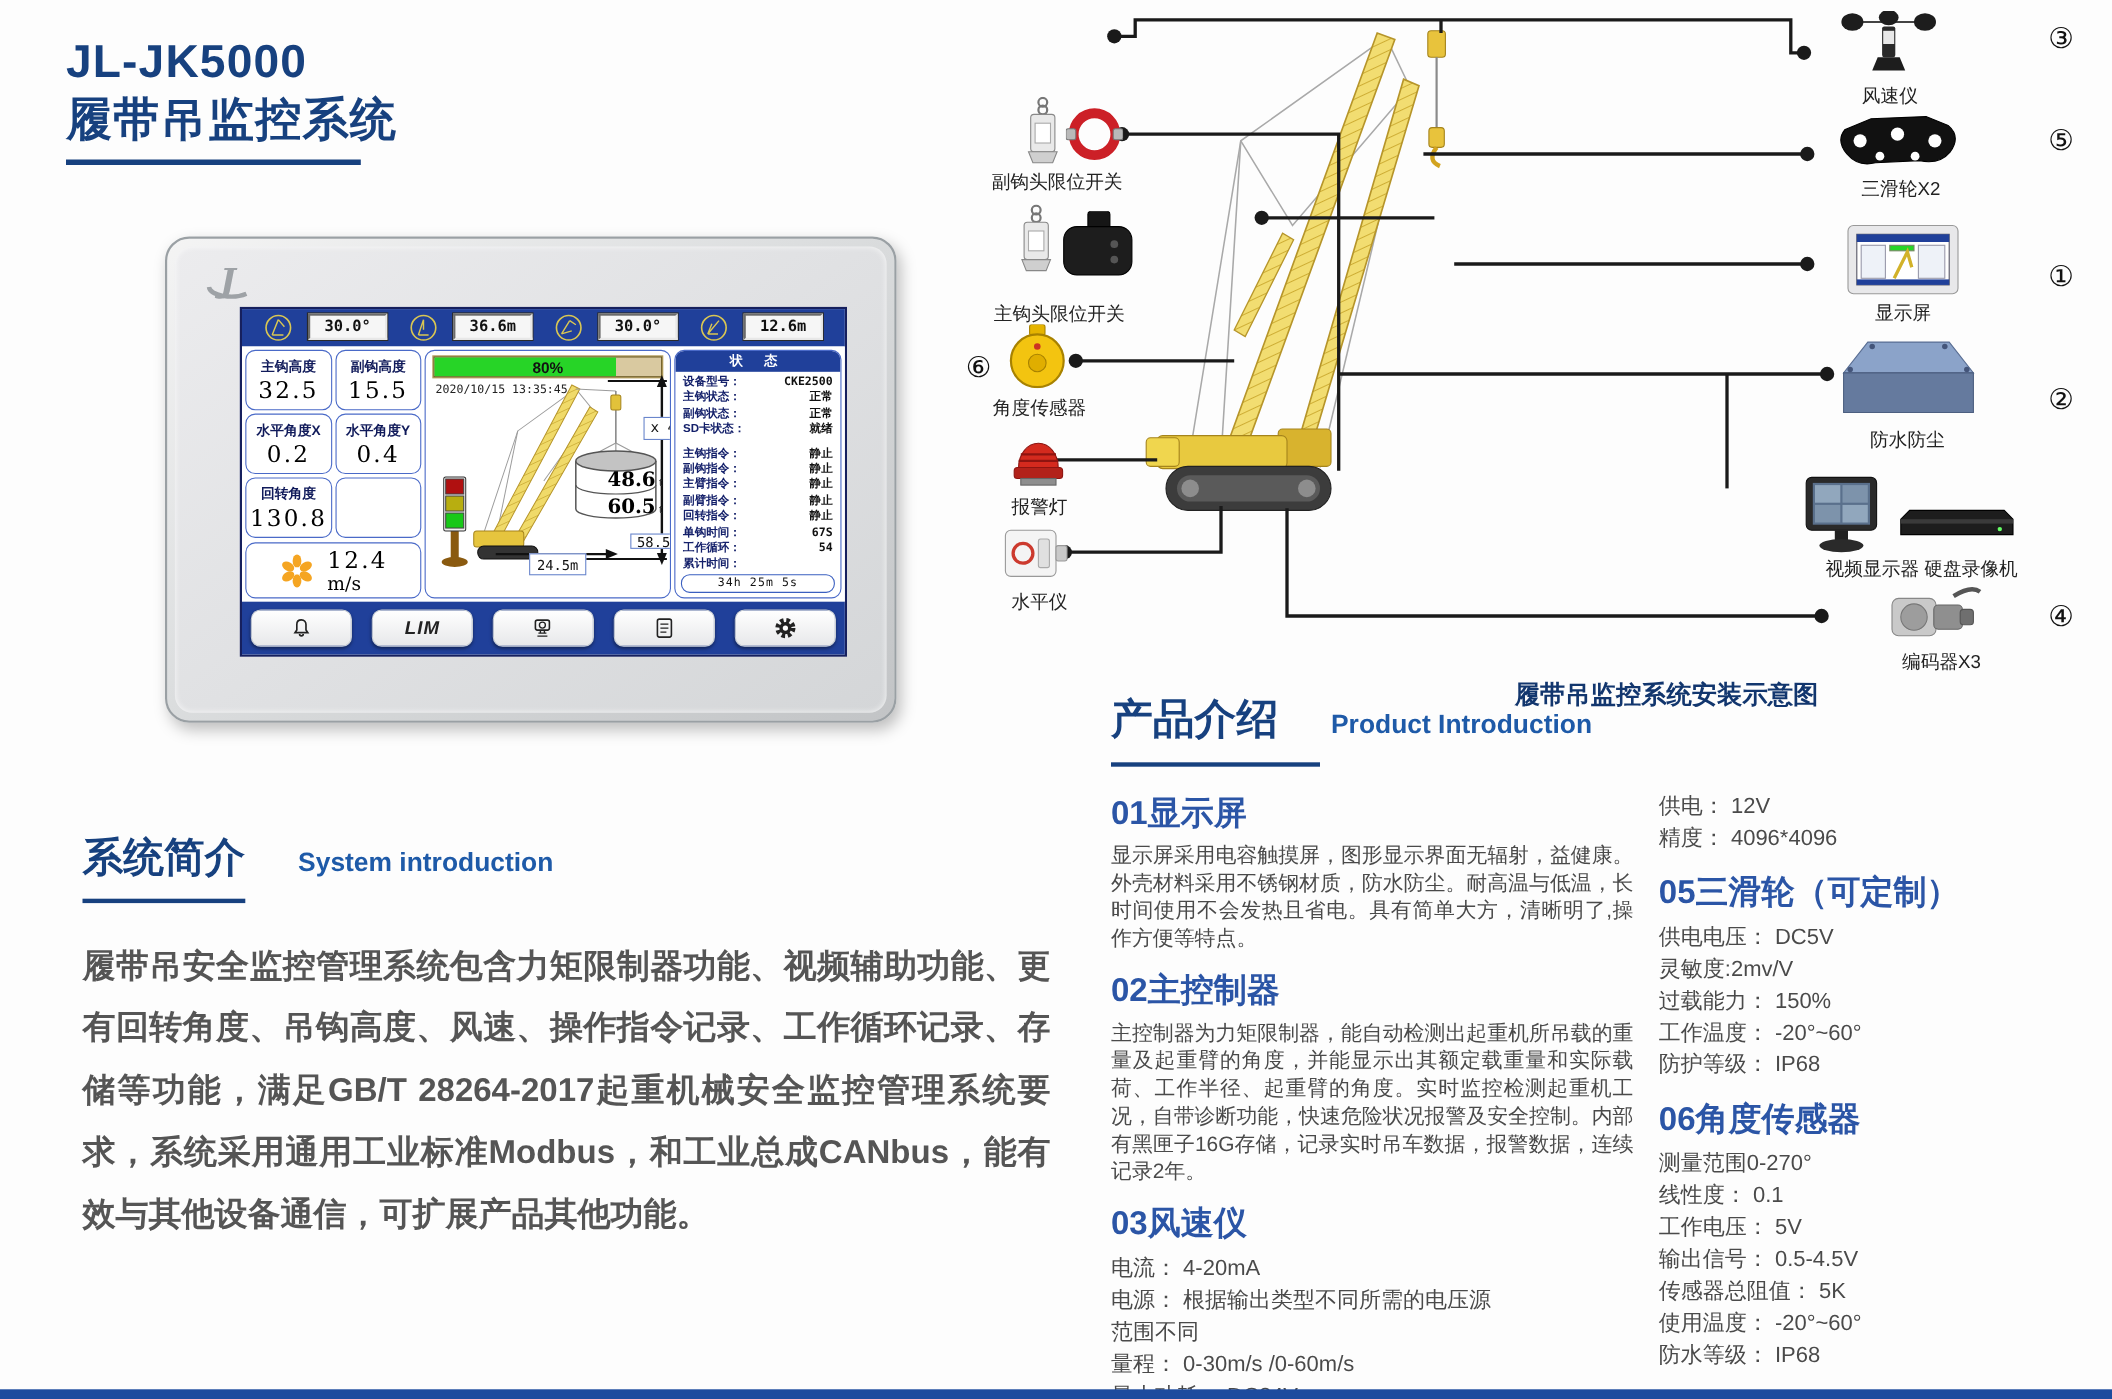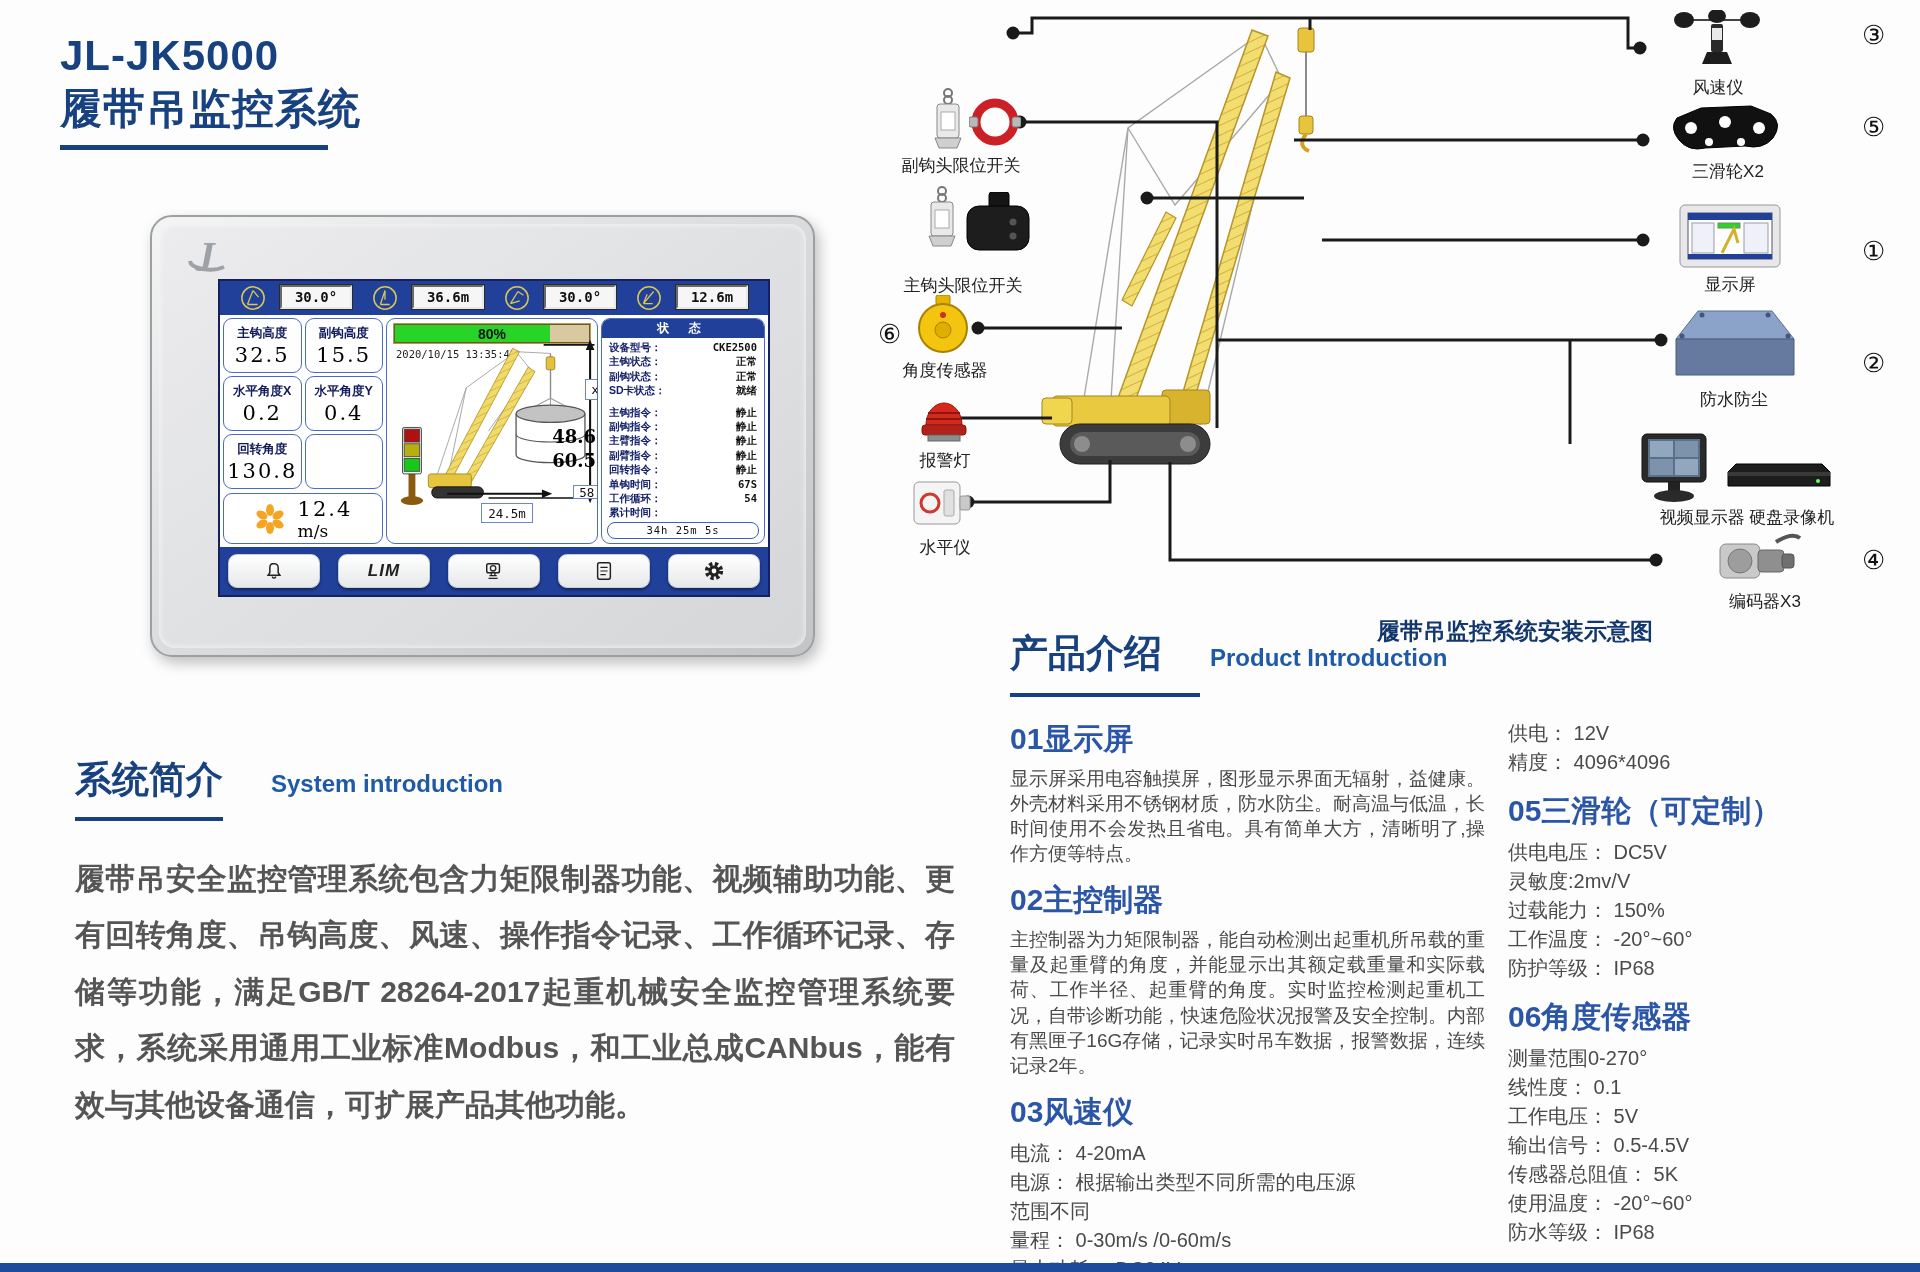--- a/index.html
+++ b/index.html
@@ -58,21 +58,21 @@
   .loadvals { position:absolute; left:150px; top:107px; width:80px; }
   .loadvals .lrow { height:24px; display:flex; align-items:baseline; justify-content:center; gap:3px; }
   .loadvals .num { font-family:"DejaVu Serif", serif; font-size:18px; font-weight:bold; color:#000; }
   .loadvals .un { font-size:10px; color:#333; }
   .dimlabel { position:absolute; background:#fff; border:1px solid #6a86cc;
     font-family:"DejaVu Sans Mono", monospace; font-size:12.5px; color:#111;
     display:flex; align-items:center; justify-content:center; }
   .vdim-label { left:186px; top:166px; width:50px; height:14px; }
   .hdim-label { left:94px; top:184px; width:52px; height:20px; }
 
-  .col-right { width:164px; border:1.5px solid #4a6ac8; border-radius:9px; overflow:hidden;
+  .col-right { width:152px; border:1.5px solid #4a6ac8; border-radius:9px; overflow:hidden;
     display:flex; flex-direction:column; background:#fff; }
   .st-title { height:19px; background:#20409a; color:#fff; font-size:12px; font-weight:bold;
     letter-spacing:8px; display:flex; align-items:center; justify-content:center; flex:0 0 auto; }
   .st-rows { padding:2px 7px 0 7px; }
   .st-row { display:flex; justify-content:space-between; line-height:14.4px; }
   .st-row .sl { font-size:10.5px; font-weight:bold; color:#14206a; white-space:nowrap; }
   .st-row .sv { font-size:10.5px; font-weight:bold; color:#111; font-family:"DejaVu Sans Mono", monospace; }
   .st-gap { margin-top:7px; }
   .st-total { margin:2px 5px 4px 5px; border:1.5px solid #3a5fc0; border-radius:8px; height:20px;
     display:flex; align-items:center; justify-content:center; font-family:"DejaVu Sans Mono", monospace;

